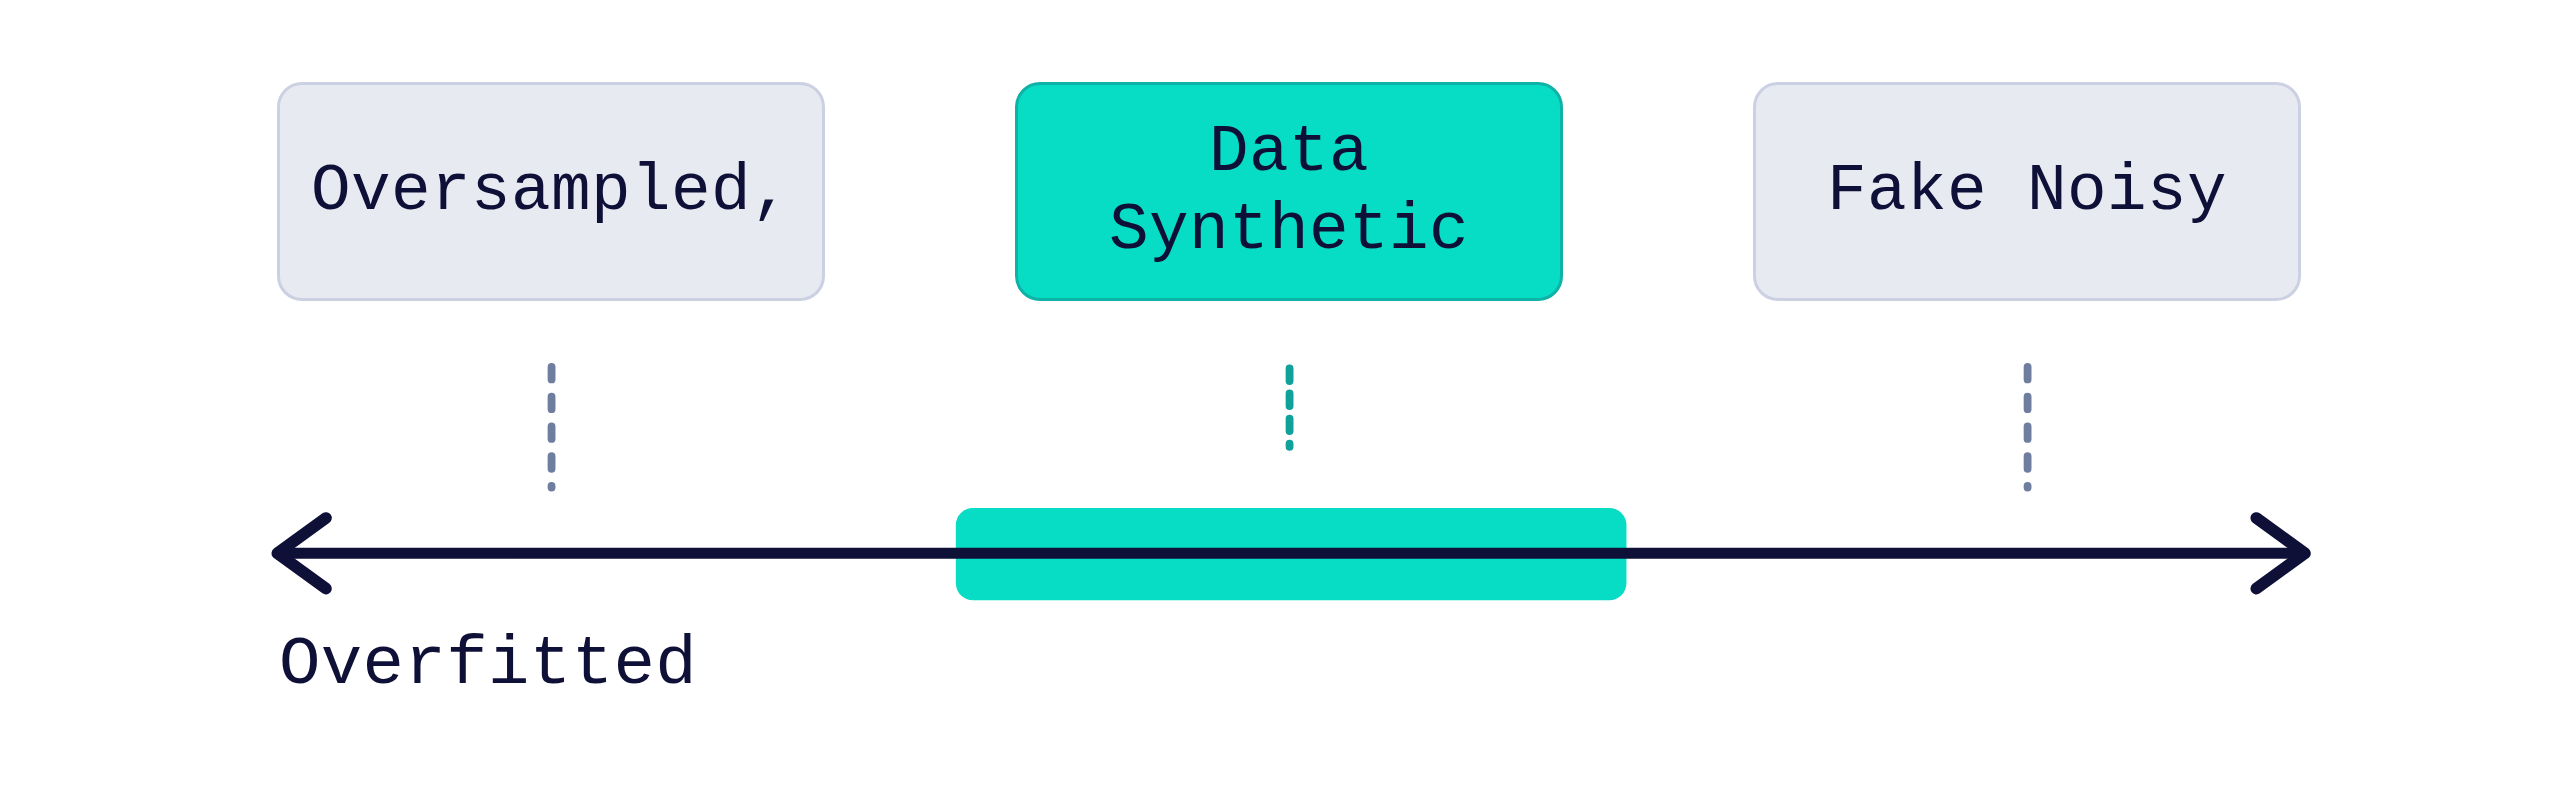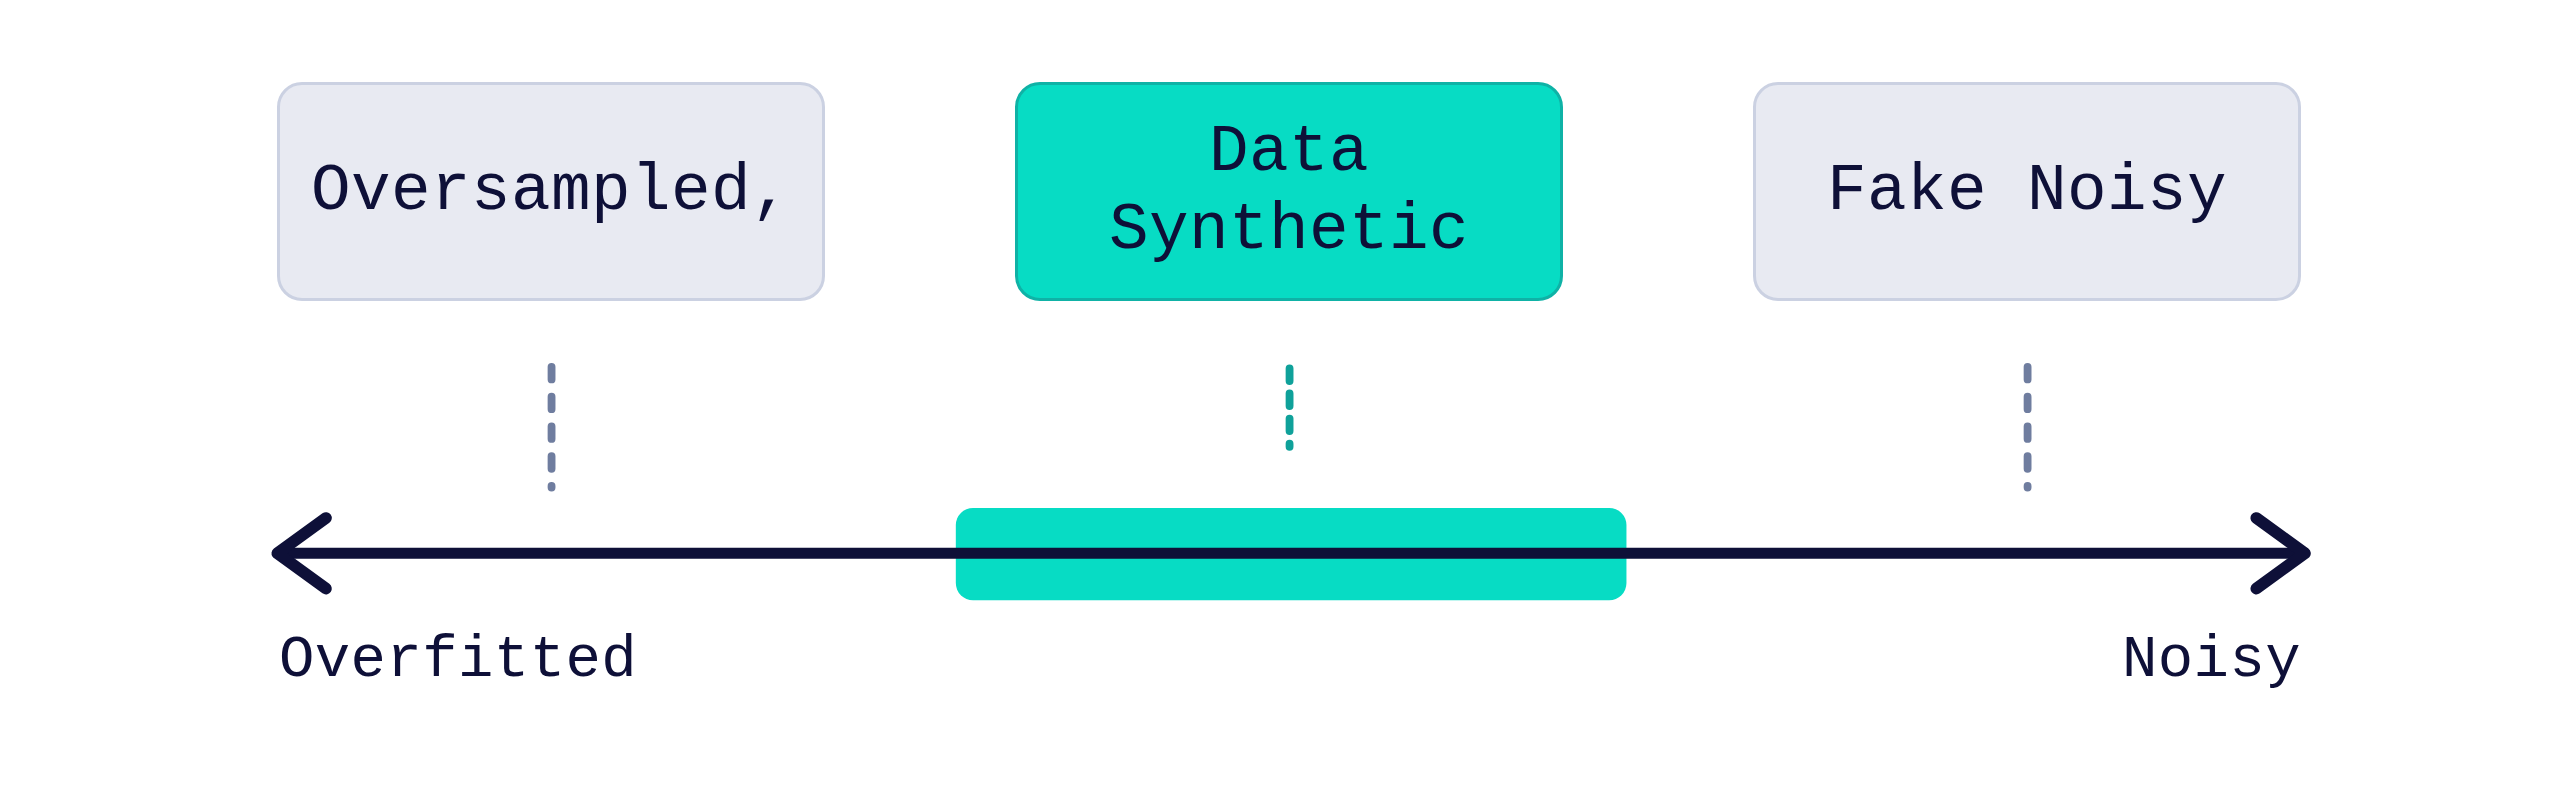--- a/index.html
+++ b/index.html
@@ -45,21 +45,21 @@
   .layer{position:absolute;left:0;top:0;}
   .dash-muted{stroke:var(--muted-dash);stroke-width:10;stroke-linecap:round;stroke-dasharray:16 22;fill:none;}
   .dash-accent{stroke:var(--accent-dash);stroke-width:10;stroke-linecap:round;stroke-dasharray:16 16;fill:none;}
   .band{fill:var(--accent);}
   .shaft{stroke:var(--ink);stroke-width:14;stroke-linecap:round;fill:none;}
   .head{stroke:var(--ink);stroke-width:15;stroke-linecap:round;stroke-linejoin:round;fill:none;}
   .axis-label{
     position:absolute;
     top:631px;
     color:var(--ink);
-    font-size:59px;
+    font-size:69px;
     line-height:1;
     letter-spacing:0.4px;
     white-space:nowrap;
   }
 </style>
 </head>
 <body>
 
 <div class="canvas">
 
@@ -82,16 +82,15 @@
     <line class="dash-muted" x1="2588" y1="468" x2="2588" y2="622"></line>
 
     <rect class="band" x="1220" y="648" width="856" height="118" rx="22"></rect>
 
     <line class="shaft" x1="368" y1="706" x2="2932" y2="706"></line>
     <polyline class="head" points="416,661 354,706 416,751"></polyline>
     <polyline class="head" points="2880,661 2942,706 2880,751"></polyline>
   </svg>
 
   <div class="axis-label" style="left:279px">Overfitted</div>
-  <div class="axis-label" style="right:275px">Noisy</div>
 
 </div>
 
 
 </body></html>

